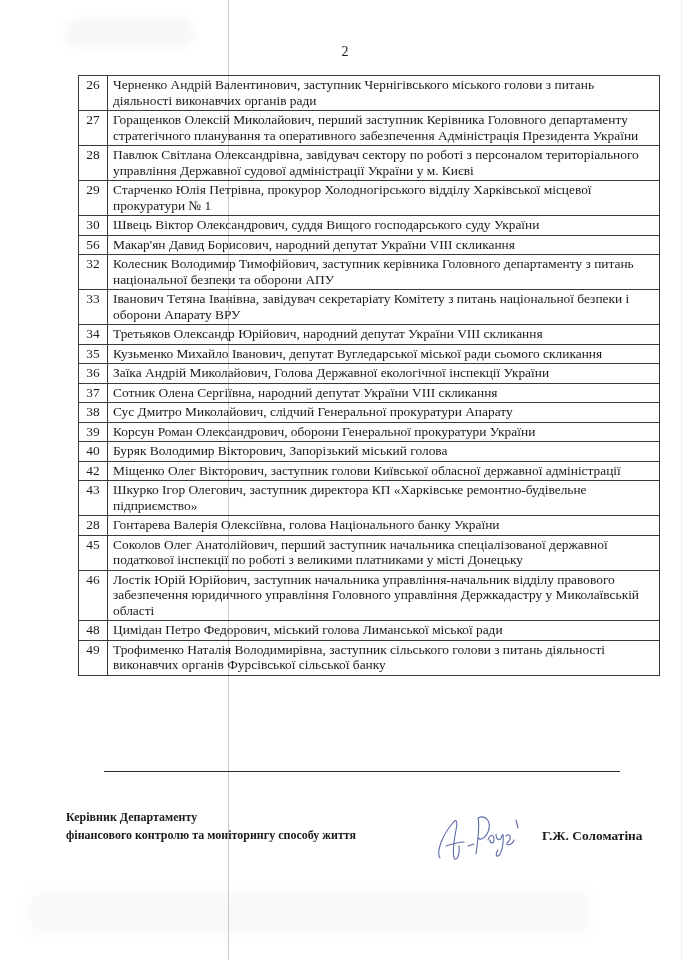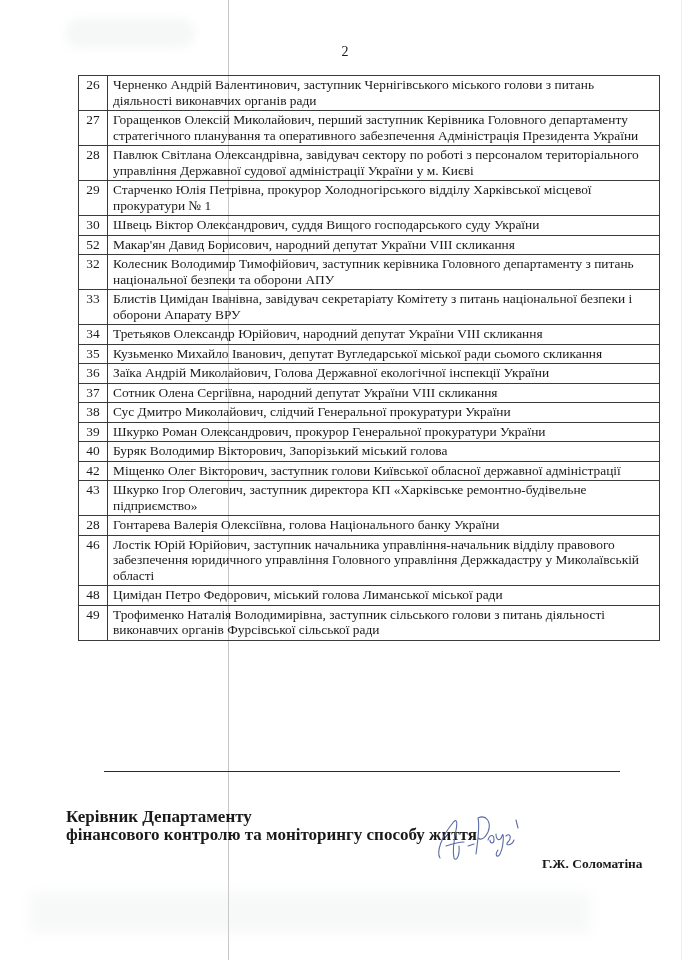--- a/index.html
+++ b/index.html
@@ -39,27 +39,27 @@
     }
     table.roster td.num {
       width: 24px; text-align: center; padding-left: 2px; padding-right: 2px;
     }
     .rule {
       position: absolute; left: 104px; top: 771px; width: 516px; height: 1px;
       background: #2a2a2a;
     }
     .footer-title {
       position: absolute; left: 66px; top: 808px; font-weight: bold;
-      font-size: 17px; line-height: 18px;
+      font-size: 12px; line-height: 18px;
     }
     .signature {
       position: absolute; left: 432px; top: 806px; width: 100px; height: 60px;
     }
     .signer {
-      position: absolute; left: 542px; top: 856px; font-weight: bold; font-size: 13.4px;
+      position: absolute; left: 542px; top: 828px; font-weight: bold; font-size: 13.4px;
     }
   </style>
 </head>
 <body>
 
 <div class="scan-smudge-top"></div>
 <div class="scan-smudge-bottom"></div>
 <div class="scan-line"></div>
 <div class="scan-line-right"></div>
 
@@ -81,82 +81,86 @@
       </tr>
       <tr>
         <td class="num">29</td>
         <td>Старченко Юлія Петрівна, прокурор Холодногірського відділу Харківської місцевої прокуратури № 1</td>
       </tr>
       <tr>
         <td class="num">30</td>
         <td>Швець Віктор Олександрович, суддя Вищого господарського суду України</td>
       </tr>
       <tr>
-        <td class="num">52</td>
+        <td class="num">56</td>
         <td>Макар'ян Давид Борисович, народний депутат України VIII скликання</td>
       </tr>
       <tr>
         <td class="num">32</td>
         <td>Колесник Володимир Тимофійович, заступник керівника Головного департаменту з питань національної безпеки та оборони АПУ</td>
       </tr>
       <tr>
         <td class="num">33</td>
-        <td>Блистів Цимідан Іванівна, завідувач секретаріату Комітету з питань національної безпеки і оборони Апарату ВРУ</td>
+        <td>Іванович Тетяна Іванівна, завідувач секретаріату Комітету з питань національної безпеки і оборони Апарату ВРУ</td>
       </tr>
       <tr>
         <td class="num">34</td>
         <td>Третьяков Олександр Юрійович, народний депутат України VIII скликання</td>
       </tr>
       <tr>
         <td class="num">35</td>
         <td>Кузьменко Михайло Іванович, депутат Вугледарської міської ради сьомого скликання</td>
       </tr>
       <tr>
         <td class="num">36</td>
         <td>Заїка Андрій Миколайович, Голова Державної екологічної інспекції України</td>
       </tr>
       <tr>
         <td class="num">37</td>
         <td>Сотник Олена Сергіївна, народний депутат України VIII скликання</td>
       </tr>
       <tr>
         <td class="num">38</td>
-        <td>Сус Дмитро Миколайович, слідчий Генеральної прокуратури України</td>
+        <td>Сус Дмитро Миколайович, слідчий Генеральної прокуратури Апарату</td>
       </tr>
       <tr>
         <td class="num">39</td>
-        <td>Шкурко Роман Олександрович, прокурор Генеральної прокуратури України</td>
+        <td>Корсун Роман Олександрович, оборони Генеральної прокуратури України</td>
       </tr>
       <tr>
         <td class="num">40</td>
         <td>Буряк Володимир Вікторович, Запорізький міський голова</td>
       </tr>
       <tr>
         <td class="num">42</td>
         <td>Міщенко Олег Вікторович, заступник голови Київської обласної державної адміністрації</td>
       </tr>
       <tr>
         <td class="num">43</td>
         <td>Шкурко Ігор Олегович, заступник директора КП «Харківське ремонтно-будівельне підприємство»</td>
       </tr>
       <tr>
         <td class="num">28</td>
         <td>Гонтарева Валерія Олексіївна, голова Національного банку України</td>
       </tr>
       <tr>
+        <td class="num">45</td>
+        <td>Соколов Олег Анатолійович, перший заступник начальника спеціалізованої державної податкової інспекції по роботі з великими платниками у місті Донецьку</td>
+      </tr>
+      <tr>
         <td class="num">46</td>
         <td>Лостік Юрій Юрійович, заступник начальника управління-начальник відділу правового забезпечення юридичного управління Головного управління Держкадастру у Миколаївській області</td>
       </tr>
       <tr>
         <td class="num">48</td>
         <td>Цимідан Петро Федорович, міський голова Лиманської міської ради</td>
       </tr>
       <tr>
         <td class="num">49</td>
-        <td>Трофименко Наталія Володимирівна, заступник сільського голови з питань діяльності виконавчих органів Фурсівської сільської ради</td>
+        <td>Трофименко Наталія Володимирівна, заступник сільського голови з питань діяльності виконавчих органів Фурсівської сільської банку</td>
       </tr>
     </tbody>
 </table>
 
 <div class="rule"></div>
 
 <div class="footer-title">
   <div>Керівник Департаменту</div>
   <div>фінансового контролю та моніторингу способу життя</div>
 </div>

